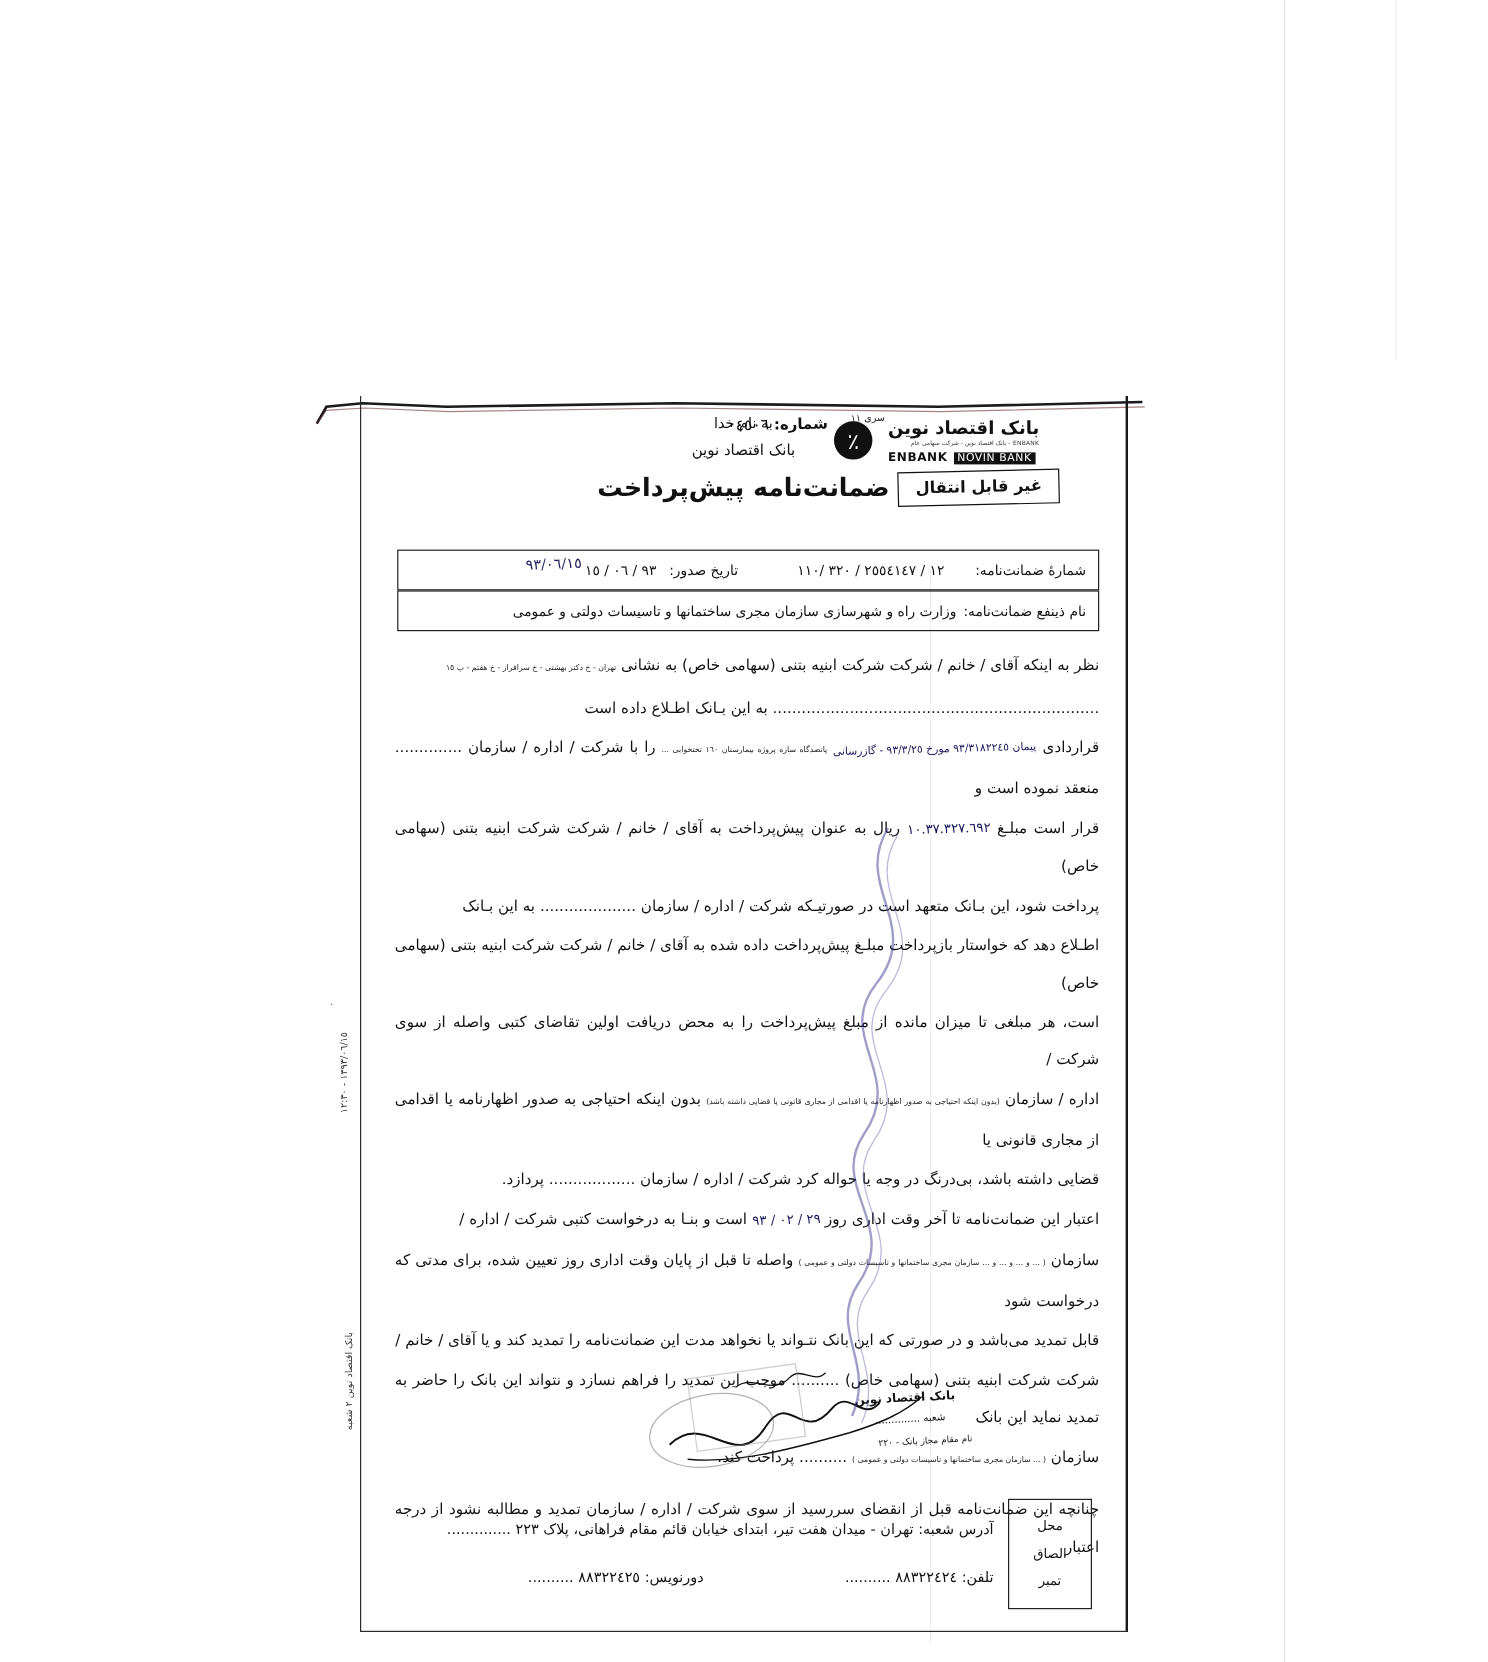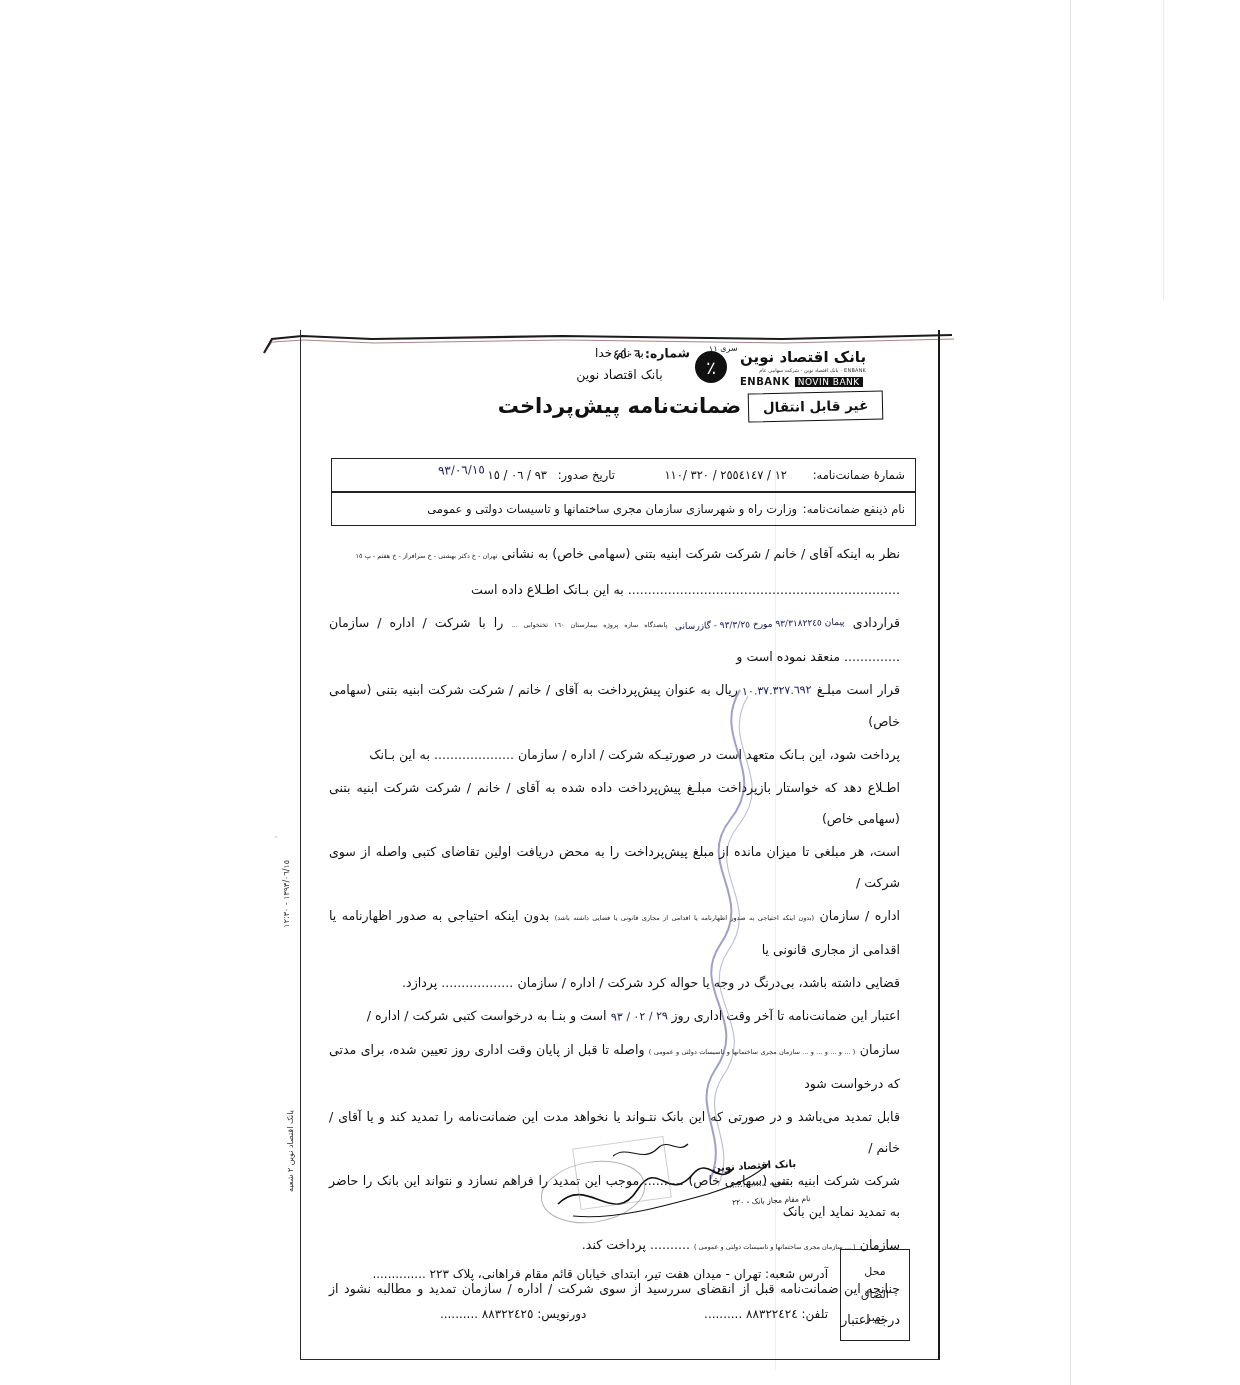--- a/index.html
+++ b/index.html
@@ -173,21 +173,21 @@
   
   .body {
     position: absolute;
     left: 28px;
     right: 22px;
     top: 208px;
     font-size: 12.6px;
     line-height: 31px;
     text-align: justify;
   }
-  .body p { margin: 0 16px 2px 0; }
+  .body p { margin: 0 0 2px 0; }
   .b { font-weight: normal; }
   .dots { letter-spacing: 1px; }
   .tiny {
     font-size: 6.5px;
     color: #222;
     letter-spacing: 0;
   }
   .fill {
     font-family: "DejaVu Serif", serif;
     color: #14145a;

